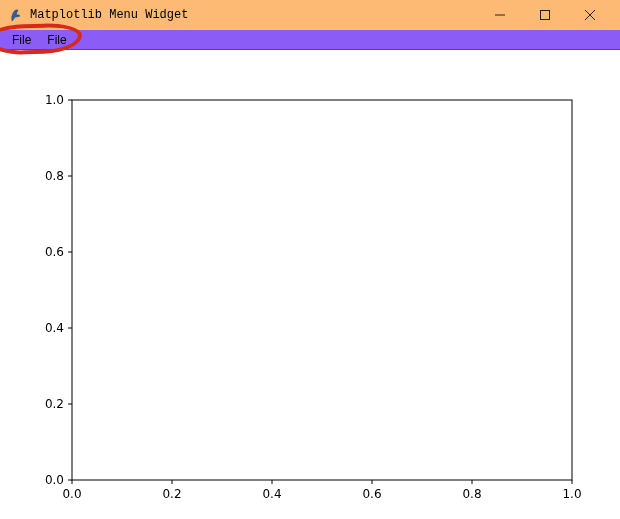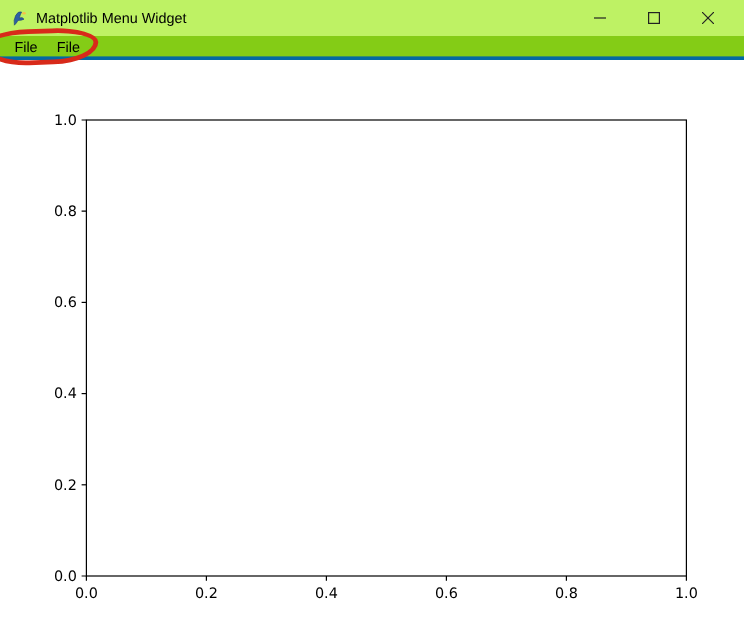--- a/index.html
+++ b/index.html
@@ -10,45 +10,47 @@
       width: 620px;
       height: 519px;
       overflow: hidden;
       position: relative;
     }
     .titlebar {
       height: 30px;
       display: flex;
       align-items: center;
       padding: 0 8px;
-      background: #bef264;
+      background: #fdba74;
       color: #000;
+      font-family: Liberation Mono, monospace;
     }
     .titlebar .app-icon {
       width: 16px; height: 16px;
       margin-right: 6px;
       display: inline-flex;
       align-items: center;
       justify-content: center;
     }
     .titlebar .title { flex: 1; font-size: 12px; color: #000; }
     .win-controls { display: flex; height: 100%; }
     .win-btn {
       width: 45px;
       display: flex;
       align-items: center;
       justify-content: center;
       color: #222;
     }
     .menubar {
       height: 20px;
       display: flex;
-      border-bottom: 3px solid #0369a1;
+      align-items: center;
+      border-bottom: 1px solid #0369a1;
       padding-left: 4px;
-      background: #84cc16;
+      background: #8b5cf6;
       position: relative;
     }
     .menu-item {
       padding: 2px 8px;
       font-size: 12px;
       color: #000;
       cursor: default;
     }
     .annotation-circle {
       position: absolute;

